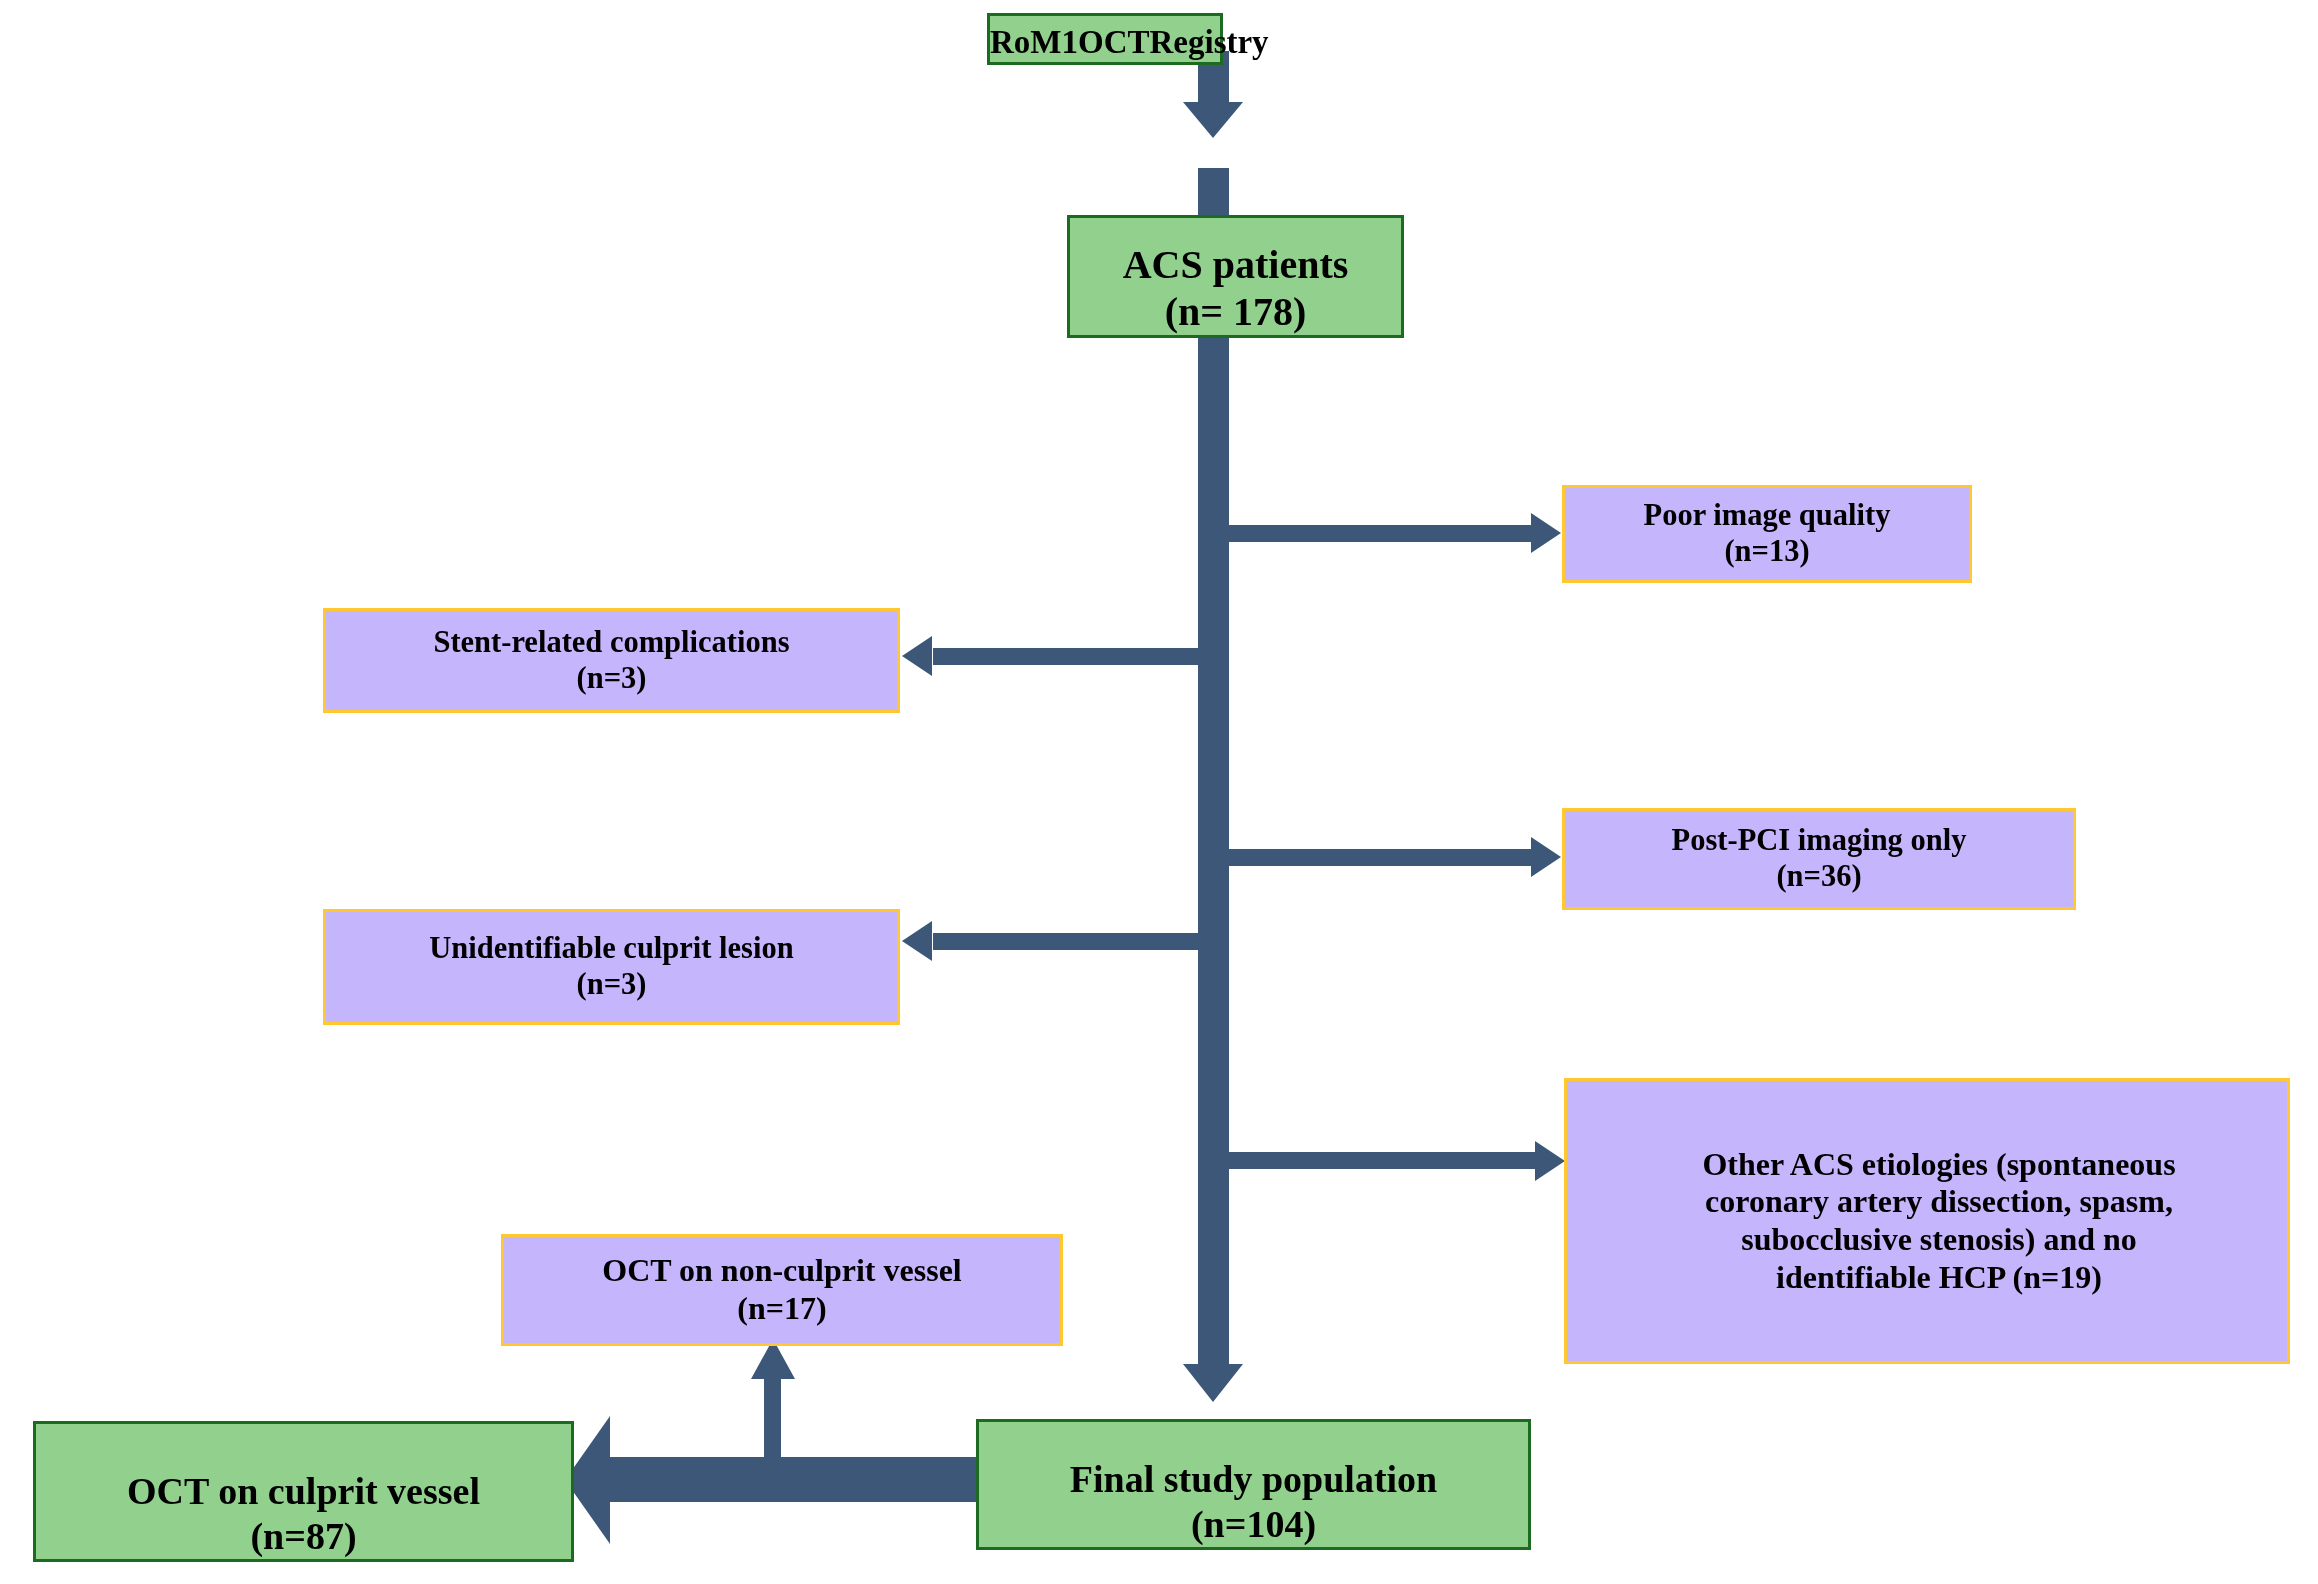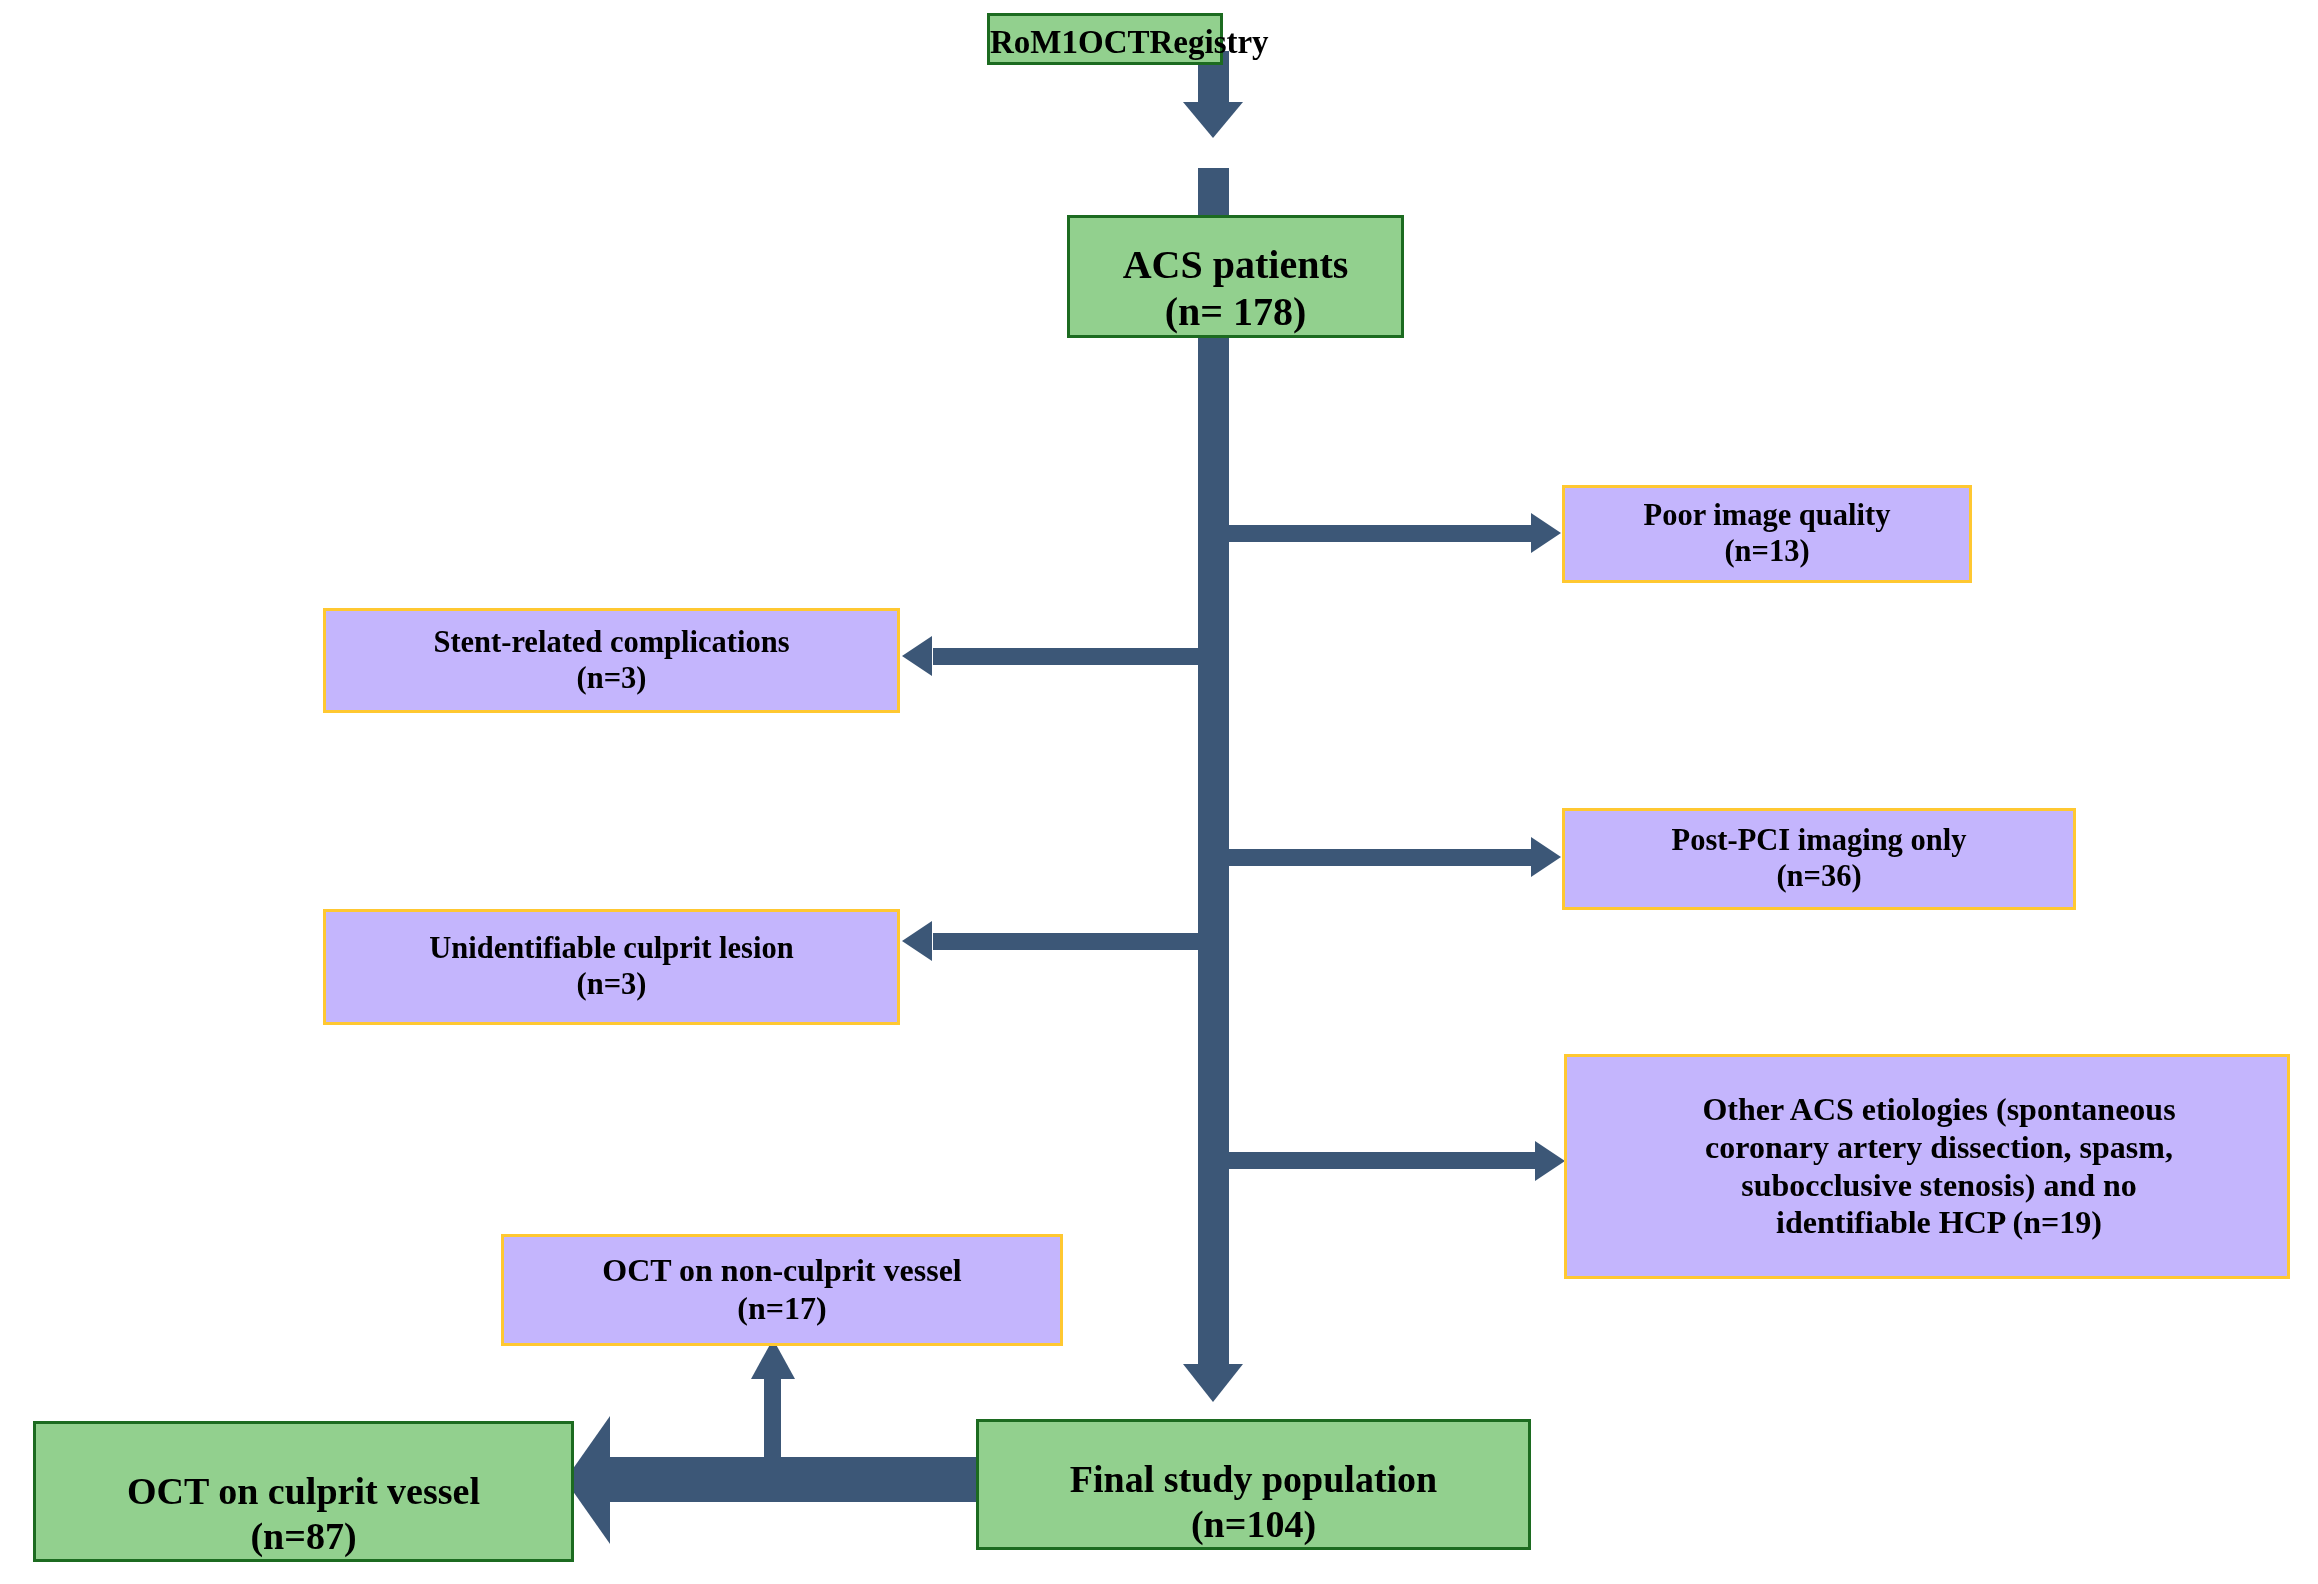--- a/index.html
+++ b/index.html
@@ -88,21 +88,21 @@
     </span>
   </div>
 
   <div class="node yellow" style="left:323px;top:909px;width:577px;height:116px;font-size:30.5px;">
     <span class="txt">
       <span>Unidentifiable culprit lesion</span><br>
       <span>(n=3)</span>
     </span>
   </div>
 
-  <div class="node yellow" style="left:1564px;top:1054px;width:726px;height:225px;font-size:32px;padding-left:24px;">
+  <div class="node yellow" style="left:1564px;top:1078px;width:726px;height:286px;font-size:32px;padding-left:24px;">
     <span class="txt">
       <span>Other ACS etiologies (spontaneous</span><br>
       <span>coronary artery dissection, spasm,</span><br>
       <span>subocclusive stenosis) and no</span><br>
       <span>identifiable HCP (n=19)</span>
     </span>
   </div>
 
   <div class="node yellow" style="left:501px;top:1234px;width:562px;height:112px;font-size:32px;">
     <span class="txt">

